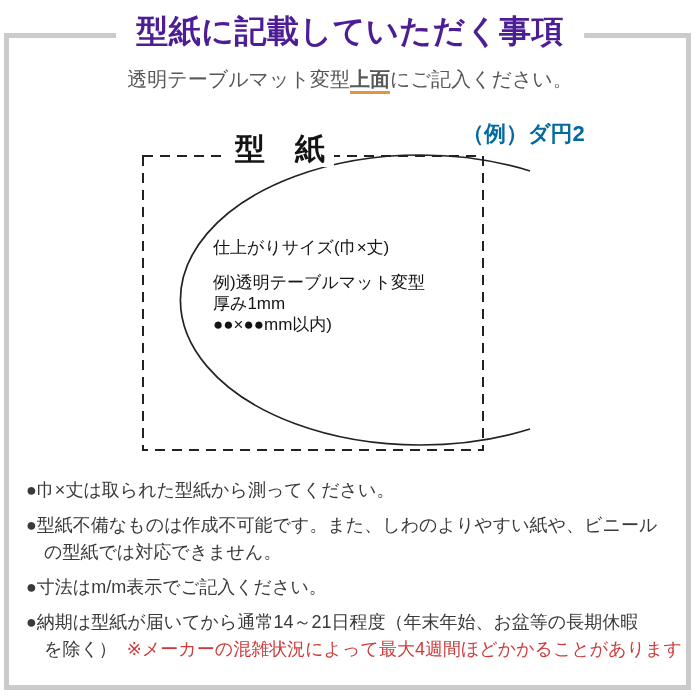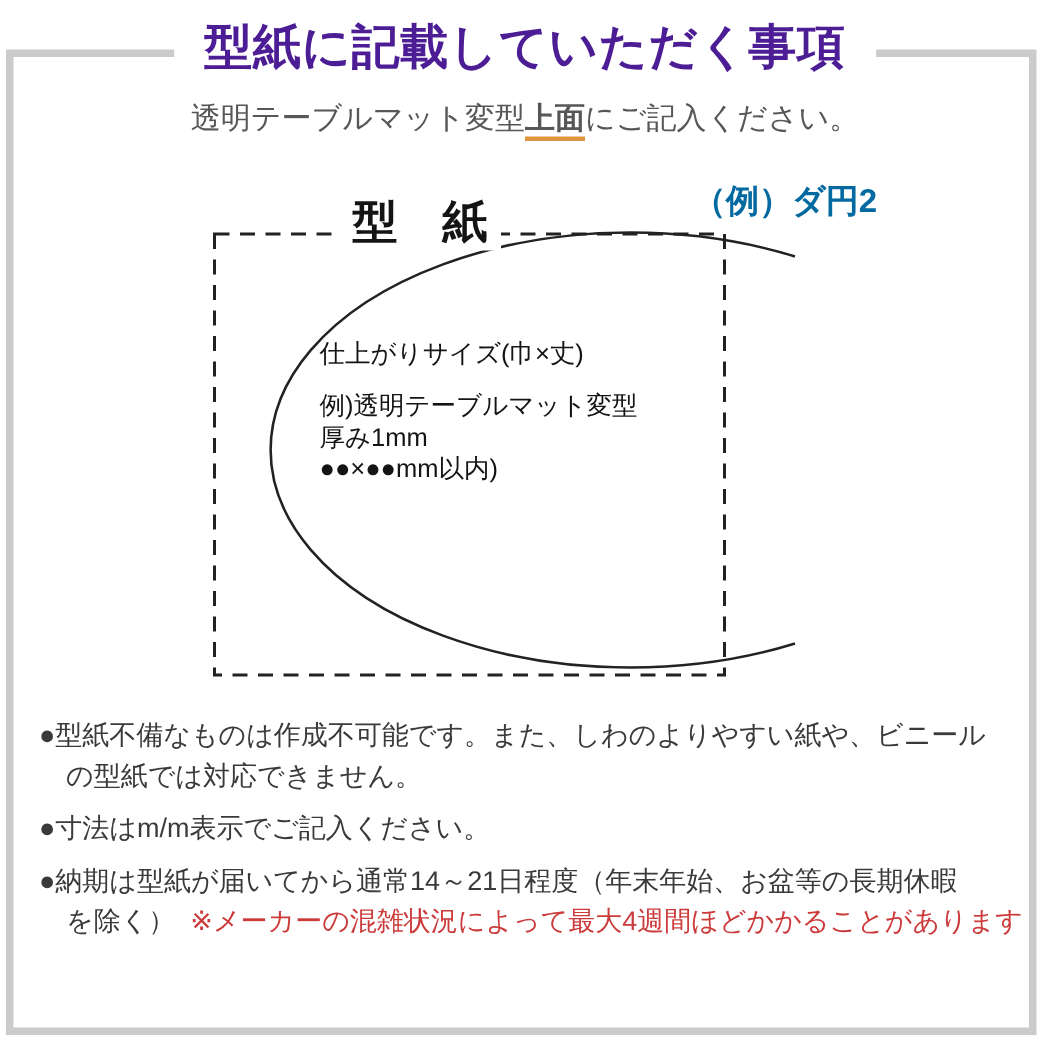--- a/index.html
+++ b/index.html
@@ -29,21 +29,21 @@
     color:#0369a1;white-space:nowrap;z-index:2;
   }
   .diagram-svg{position:absolute;left:142px;top:155px;z-index:1;overflow:visible;}
   .paper-label{
     position:absolute;left:226px;top:131px;font-size:30px;font-weight:bold;
     color:#141414;background:#ffffff;padding:0 9px;white-space:nowrap;z-index:2;
     line-height:36px;
     text-align:right;
   }
   .oval-text{
-    position:absolute;left:213px;top:225px;z-index:2;color:#141414;
+    position:absolute;left:213px;top:237px;z-index:2;color:#141414;
     font-size:17px;line-height:21px;white-space:nowrap;
   }
   .oval-text .size-line{margin-bottom:14px;}
   .notes{
     position:absolute;left:26px;top:477px;width:662px;color:#3a3a3a;
     font-size:18px;line-height:27px;z-index:2;
   }
   .note{margin-bottom:8px;white-space:nowrap;}
   .note .cont{margin-left:18px;}
   .red-text{color:#cc3b3b;margin-left:10px;}
@@ -68,20 +68,21 @@
 <div class="paper-label">型　紙</div>
 
 <div class="oval-text">
   <div class="size-line nw">仕上がりサイズ(巾×丈)</div>
   <div class="nw">例)透明テーブルマット変型</div>
   <div class="nw">厚み1mm</div>
   <div class="nw">●●×●●mm以内)</div>
 </div>
 
 <div class="notes">
+  <div class="note">●巾×丈は取られた型紙から測ってください。</div>
   <div class="note">
     <div>●型紙不備なものは作成不可能です。また、しわのよりやすい紙や、ビニール</div>
     <div class="cont">の型紙では対応できません。</div>
   </div>
   <div class="note">●寸法はm/m表示でご記入ください。</div>
   <div class="note">
     <div>●納期は型紙が届いてから通常14～21日程度（年末年始、お盆等の長期休暇</div>
     <div class="cont"><span>を除く）</span><span class="red-text">※メーカーの混雑状況によって最大4週間ほどかかることがあります</span></div>
   </div>
 </div>

